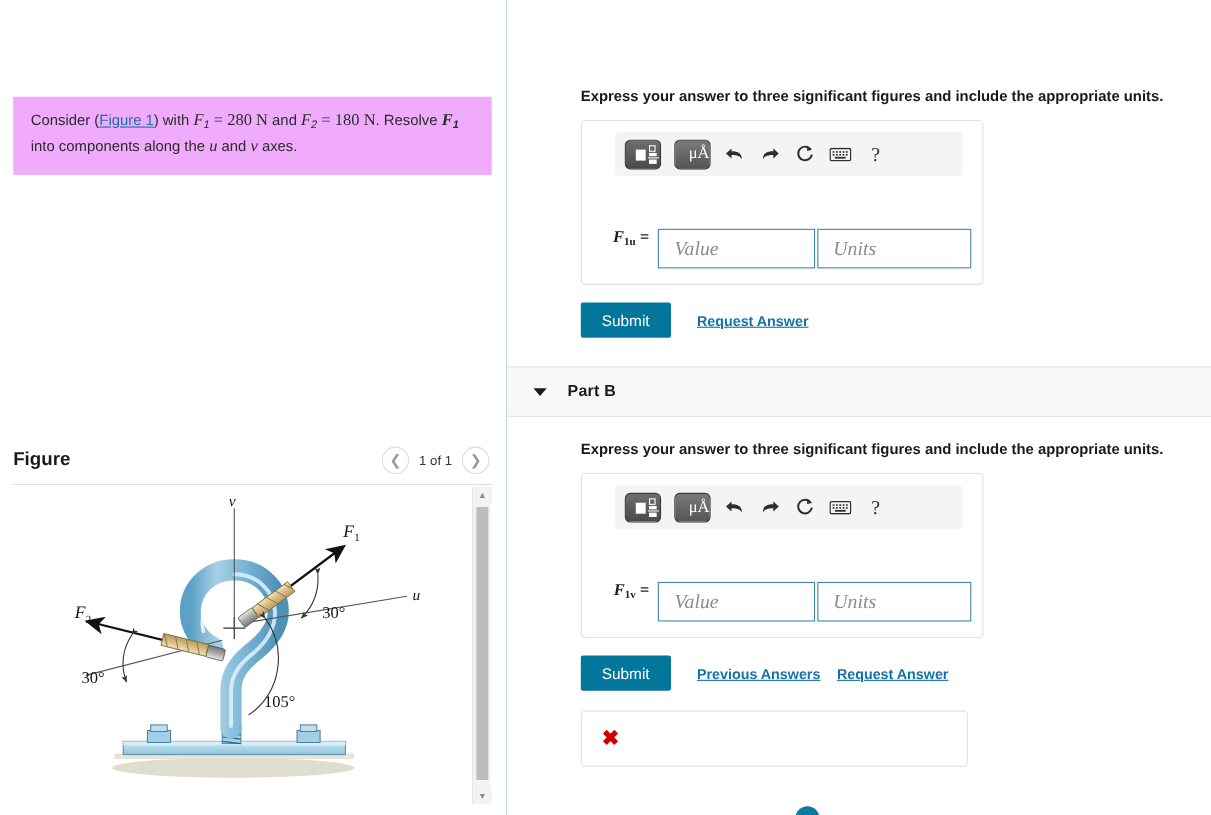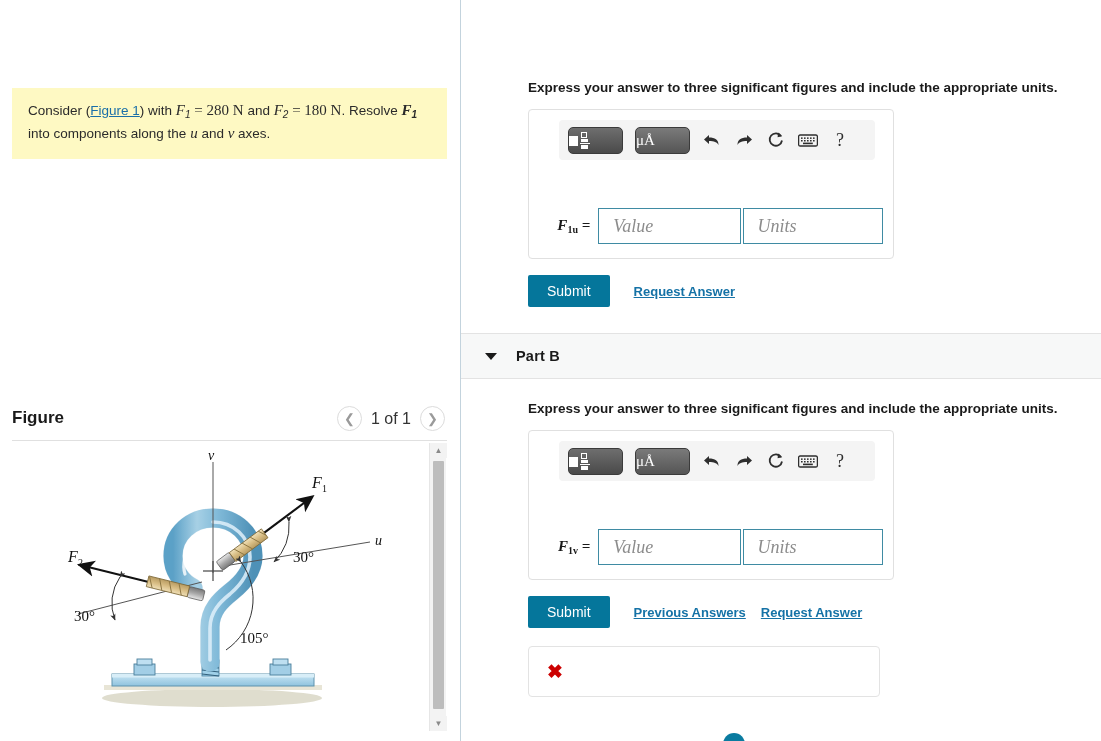--- a/index.html
+++ b/index.html
@@ -17,21 +17,21 @@
   .col-divider {
     position: absolute; left: 460px; top: 0; width: 1px; height: 741px;
     background: #c3d3dd;
   }
 
   
   .left-col { position: absolute; left: 0; top: 0; width: 460px; height: 741px; }
 
   .problem-box {
     position: absolute; left: 12px; top: 88px; width: 435px;
-    background: #fef9c3;
+    background: #f0abfc;
     padding: 11px 16px 13px 16px;
     font-size: 13.5px; color: #2b2b2b; line-height: 1.55;
   }
   .problem-box a { color:#1a6fa8; text-decoration: underline; }
   .mvar { font-family: "Liberation Serif", serif; font-style: italic; font-size: 15px; }
   .mvar-b { font-family: "Liberation Serif", serif; font-style: italic;
             font-weight: bold; font-size: 15px; }
   .mrm { font-family: "Liberation Serif", serif; font-size: 15px; }
   .msub { font-size: 10px; vertical-align: -0.28em; font-style: italic; }
 
@@ -42,21 +42,21 @@
     font-size: 17px; font-weight: bold; color: #1a1a1a;
     position: absolute; left: 0; top: 2px;
   }
   .fig-nav { position: absolute; right: 2px; top: 0; display:flex; align-items:center; gap:9px; }
   .nav-circle {
     width: 25px; height: 25px; border-radius: 50%;
     border: 1px solid #dcdcdc; background:#fff;
     display:flex; align-items:center; justify-content:center;
     color:#9a9a9a; font-size: 13px; line-height:1;
   }
-  .nav-count { font-size: 16px; color:#333; }
+  .nav-count { font-size: 12px; color:#333; }
 
   .figure-sep {
     position: absolute; left: 12px; top: 440px; width: 435px; height:1px;
     background: #e0e0e0;
   }
   .figure-pane {
     position: absolute; left: 12px; top: 442px; width: 435px; height: 290px;
     overflow: hidden; background:#fff;
   }
   .fig-canvas { position:absolute; left:0; top:0; width: 415px; height: 290px; }
@@ -107,24 +107,24 @@
   .answer-box {
     width: 366px; border: 1px solid #e0e0e0; border-radius: 4px;
     background: #fff; padding: 10px 10px 14px 10px;
   }
   .mq-toolbar {
     background: #f4f4f4; border-radius: 4px; height: 40px;
     display:flex; align-items:center; padding: 0 9px; gap: 12px;
     margin: 0 0 12px 20px; width: 316px;
   }
   .tb-btn {
-    width: 55px; height: 27px; border-radius: 5px;
+    width: 33px; height: 27px; border-radius: 5px;
     background: linear-gradient(#6e6e6e, #4a4a4a);
     border: 1px solid #3b3b3b;
-    display:flex; align-items:center; justify-content:flex-start;
+    display:flex; align-items:center; justify-content:flex-end;
     position: relative;
   }
   .tb-btn.second { background: linear-gradient(#7a7a7a, #555555); }
   .icon-mathtmpl { position:relative; width:22px; height:17px; }
   .icon-mathtmpl .blk {
     position:absolute; left:0; top:4px; width:9px; height:10px; background:#fff;
   }
   .icon-mathtmpl .sq-out {
     position:absolute; left:12px; top:0px; width:6px; height:6px;
     border:1.2px solid #fff;
@@ -141,21 +141,21 @@
   .icon-units {
     color:#fff; font-family:"Liberation Serif", serif; font-size: 15px; line-height:1;
   }
   .tb-ico {
     color:#2e2e2e; font-size:16px; line-height:1;
     display:flex; align-items:center; justify-content:center;
     width: 20px; height: 20px;
   }
   .tb-ico svg { display:block; }
 
-  .answer-row { display:flex; align-items:center; gap: 0; padding-left: 6px; margin-top: 48px; }
+  .answer-row { display:flex; gap: 0; padding-left: 6px; margin-top: 48px; }
   .ans-label {
     font-family:"Liberation Serif", serif; font-weight:bold; font-style:italic;
     font-size: 15px; width: 56px; text-align:right; padding-right: 8px; color:#1a1a1a;
   }
   .ans-input {
     height: 36px; border: 1px solid #3f8ba3; background:#fff;
     display:flex; align-items:center; padding-left: 14px;
     font-family:"Liberation Serif", serif; font-style: italic;
     font-size: 18px; color: #8c8c8c;
   }

